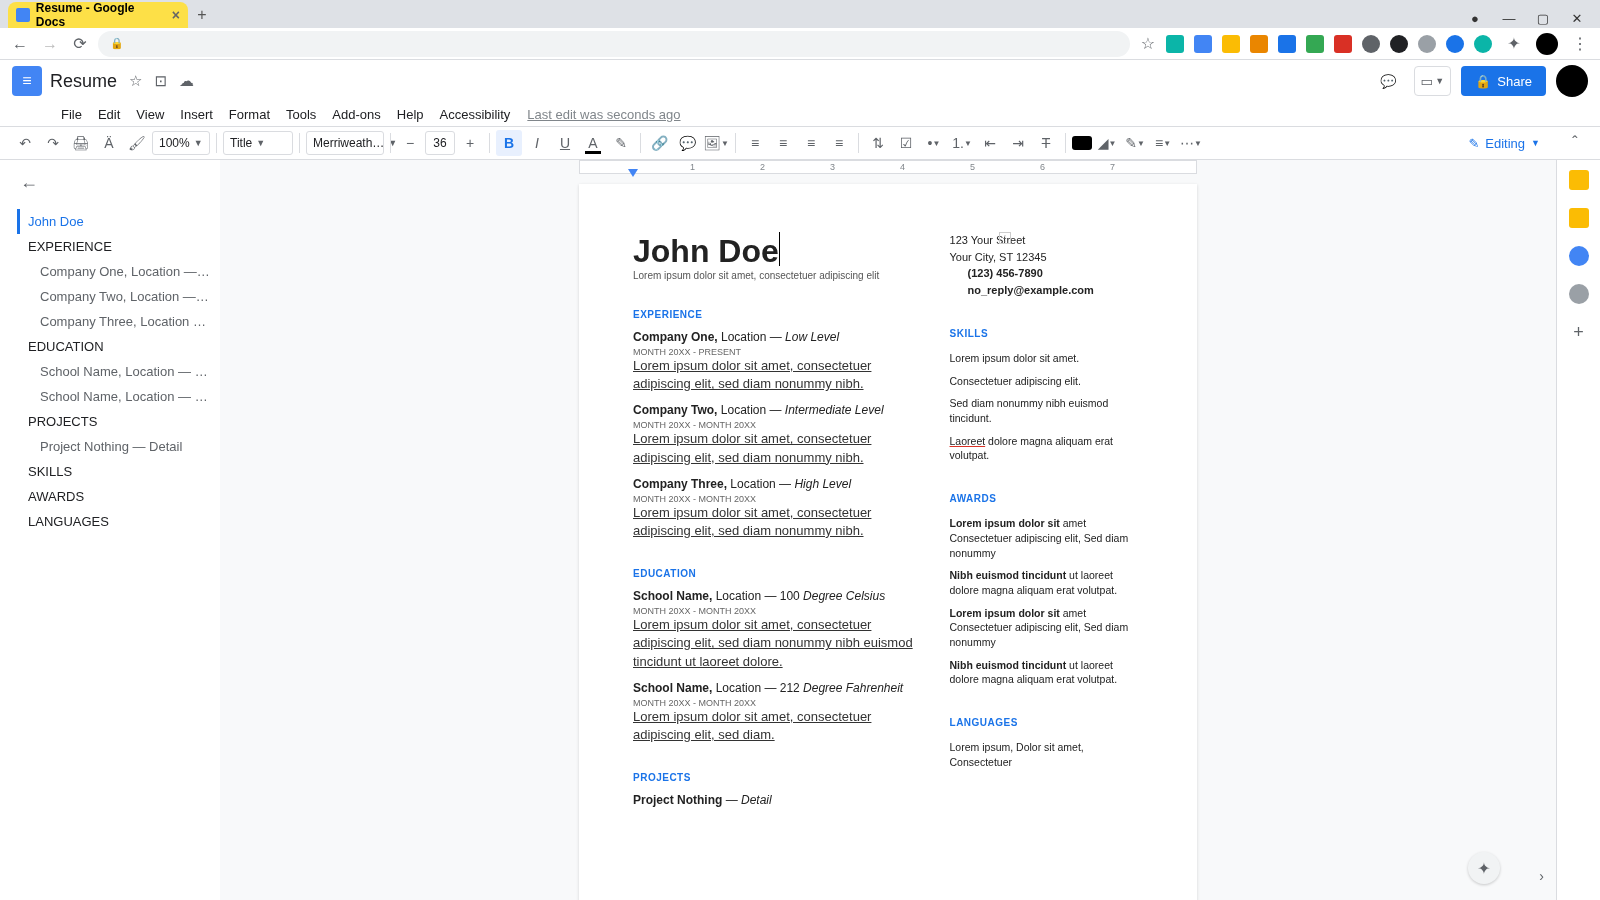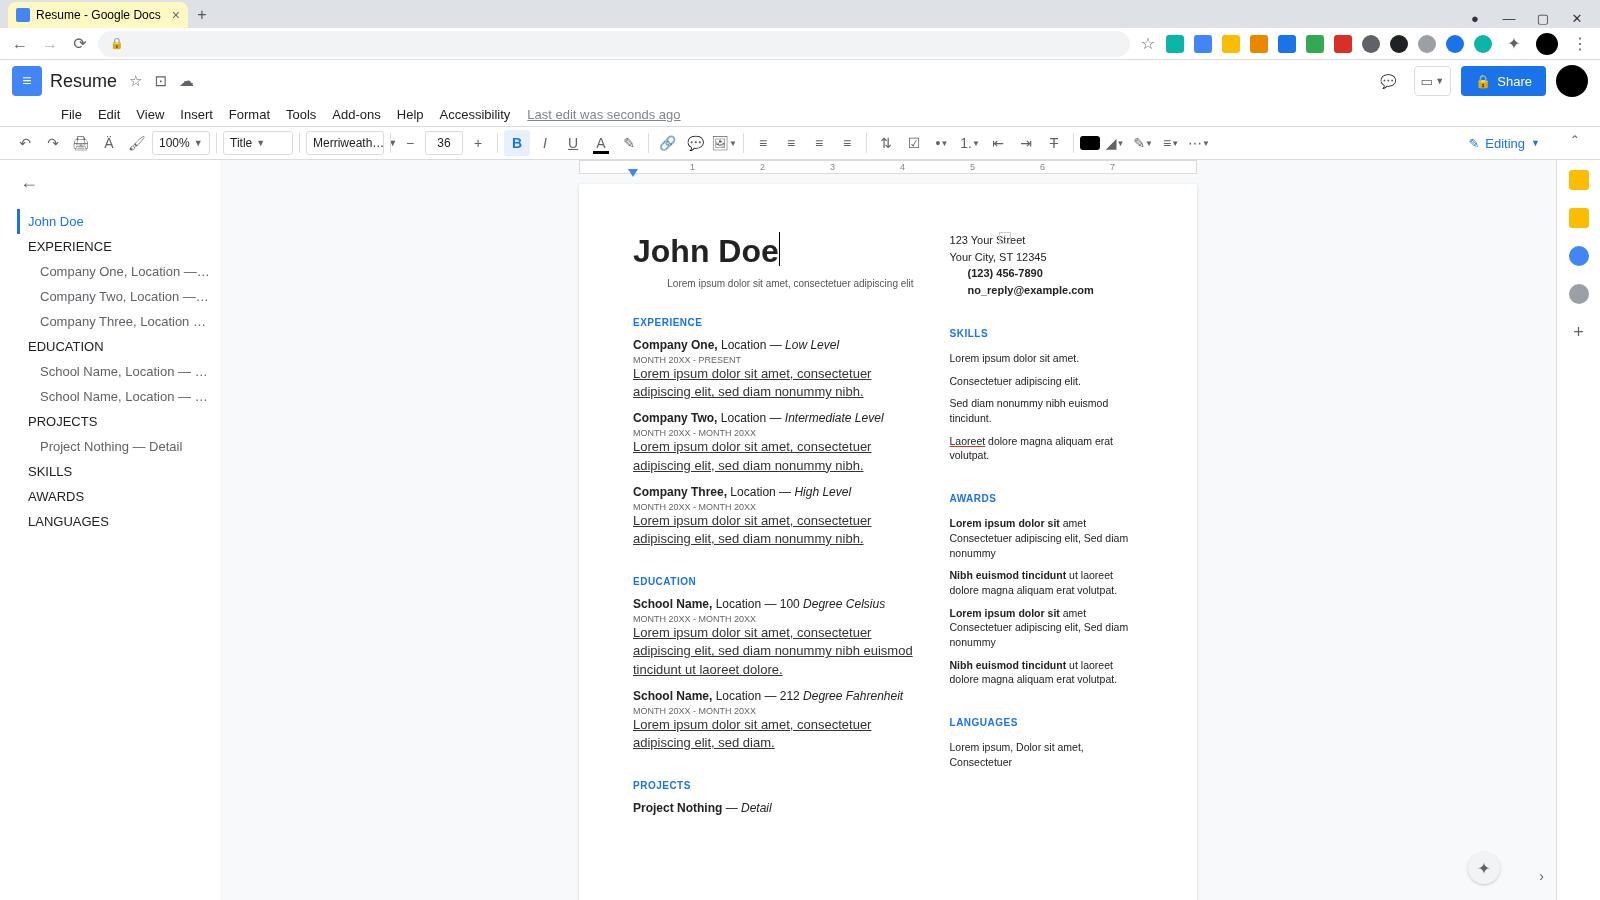--- a/index.html
+++ b/index.html
@@ -1,20 +1,20 @@
 <!DOCTYPE html>
 <html><head>
 <meta charset="utf-8">
 <style>
 * { margin: 0; padding: 0; box-sizing: border-box; font-family: Arial, sans-serif; }
 body { width: 1600px; height: 900px; overflow: hidden; background: #fff; }
 
 
 .browser-tabs { height: 28px; background: #dee1e6; display: flex; align-items: flex-end; padding-left: 8px; }
-.tab { background: #fef9c3; height: 26px; width: 180px; border-radius: 8px 8px 0 0; display: flex; align-items: center; padding: 0 8px; font-size: 12px; gap: 6px; }
+.tab { background: #fde047; height: 26px; width: 180px; border-radius: 8px 8px 0 0; display: flex; align-items: center; padding: 0 8px; font-size: 12px; gap: 6px; font-weight: bold; }
 .tab-icon { width: 14px; height: 14px; background: #4285f4; border-radius: 2px; }
 .tab-close { margin-left: auto; color: #666; font-size: 14px; cursor: pointer; }
 .new-tab { width: 28px; height: 26px; display: flex; align-items: center; justify-content: center; color: #555; font-size: 16px; cursor: pointer; }
 .win-controls { margin-left: auto; display: flex; gap: 4px; padding-right: 8px; align-items: center; }
 .win-btn { width: 30px; height: 20px; display: flex; align-items: center; justify-content: center; color: #333; font-size: 13px; cursor: pointer; }
 .addr-bar { height: 32px; background: #fff; display: flex; align-items: center; padding: 0 8px; gap: 6px; border-bottom: 1px solid #dadce0; }
 .nav-btn { width: 24px; height: 24px; display: flex; align-items: center; justify-content: center; color: #5f6368; cursor: pointer; font-size: 16px; }
 .nav-btn.disabled { color: #bbb; }
 .url-field { flex: 1; height: 26px; background: #f1f3f4; border-radius: 13px; display: flex; align-items: center; padding: 0 12px; font-size: 13px; color: #202124; gap: 8px; }
 .lock { color: #5f6368; font-size: 11px; }
@@ -63,21 +63,21 @@
 .ruler { height: 14px; background: #f8f9fa; position: sticky; top: -16px; margin-top: -16px; display:flex; justify-content:center; }
 .ruler-inner { width: 618px; height: 14px; background: #fff; border: 1px solid #dadce0; position: relative; font-size: 9px; color: #80868b; }
 .ruler-inner span { position: absolute; top: 1px; }
 .ruler-marker { position: absolute; top: 8px; width: 0; height: 0; border-left: 5px solid transparent; border-right: 5px solid transparent; border-top: 8px solid #4285f4; }
 
 .page { width: 618px; min-height: 800px; background: #fff; margin: 10px auto 40px; box-shadow: 0 1px 3px rgba(0,0,0,0.15); padding: 48px 54px; display: flex; gap: 36px; font-family: Georgia, serif; color: #222; position: relative; }
 .page-left { flex: 1.45; }
 .page-right { flex: 1; font-size: 11px; line-height: 1.5; }
 .resume-name { font-size: 32px; font-weight: bold; font-family: Georgia, serif; position: relative; }
 .cursor-line { display: inline-block; width: 1px; height: 34px; background: #000; vertical-align: baseline; margin-bottom: -4px; }
-.tagline { font-size: 10px; color: #555; margin-top: 8px; text-align: right; }
+.tagline { font-size: 10px; color: #555; margin-top: 0; }
 .section-h { color: #1a73e8; font-size: 10px; font-weight: bold; letter-spacing: 0.5px; margin-top: 28px; margin-bottom: 10px; font-family: Arial, sans-serif; }
 .job-title { font-size: 12px; margin-top: 10px; }
 .job-title b { font-weight: bold; }
 .job-title i { font-style: italic; }
 .job-dates { font-size: 9px; color: #666; margin-top: 3px; font-family: Arial, sans-serif; }
 .job-desc { font-size: 13px; color: #333; margin-top: 0; line-height: 1.4; text-decoration: underline; }
 .contact { font-size: 11px; line-height: 1.5; }
 .contact .bold { font-weight: bold; margin-left: 18px; }
 .skill-para { margin-bottom: 8px; font-size: 10.5px; line-height:1.4; }
 .underlined { text-decoration: underline; text-decoration-color: #d93025; }
@@ -188,21 +188,21 @@
       <span>Title</span>
       <span class="arrow">▼</span>
     </div>
   <div class="tb-sep"></div>
   <div class="tb-input" style="width:78px">
       <span>Merriweath…</span>
       <span class="arrow">▼</span>
     </div>
   <div class="tb-sep"></div>
   <div class="tb-btn">−</div>
-  <div class="tb-input" style="width:38px;justify-content:center">
+  <div class="tb-input" style="width:30px;justify-content:center">
       <span>36</span>
     </div>
   <div class="tb-btn">+</div>
   <div class="tb-sep"></div>
   <div class="tb-btn active">
       <b>B</b>
     </div>
   <div class="tb-btn">
       <i>I</i>
     </div>

